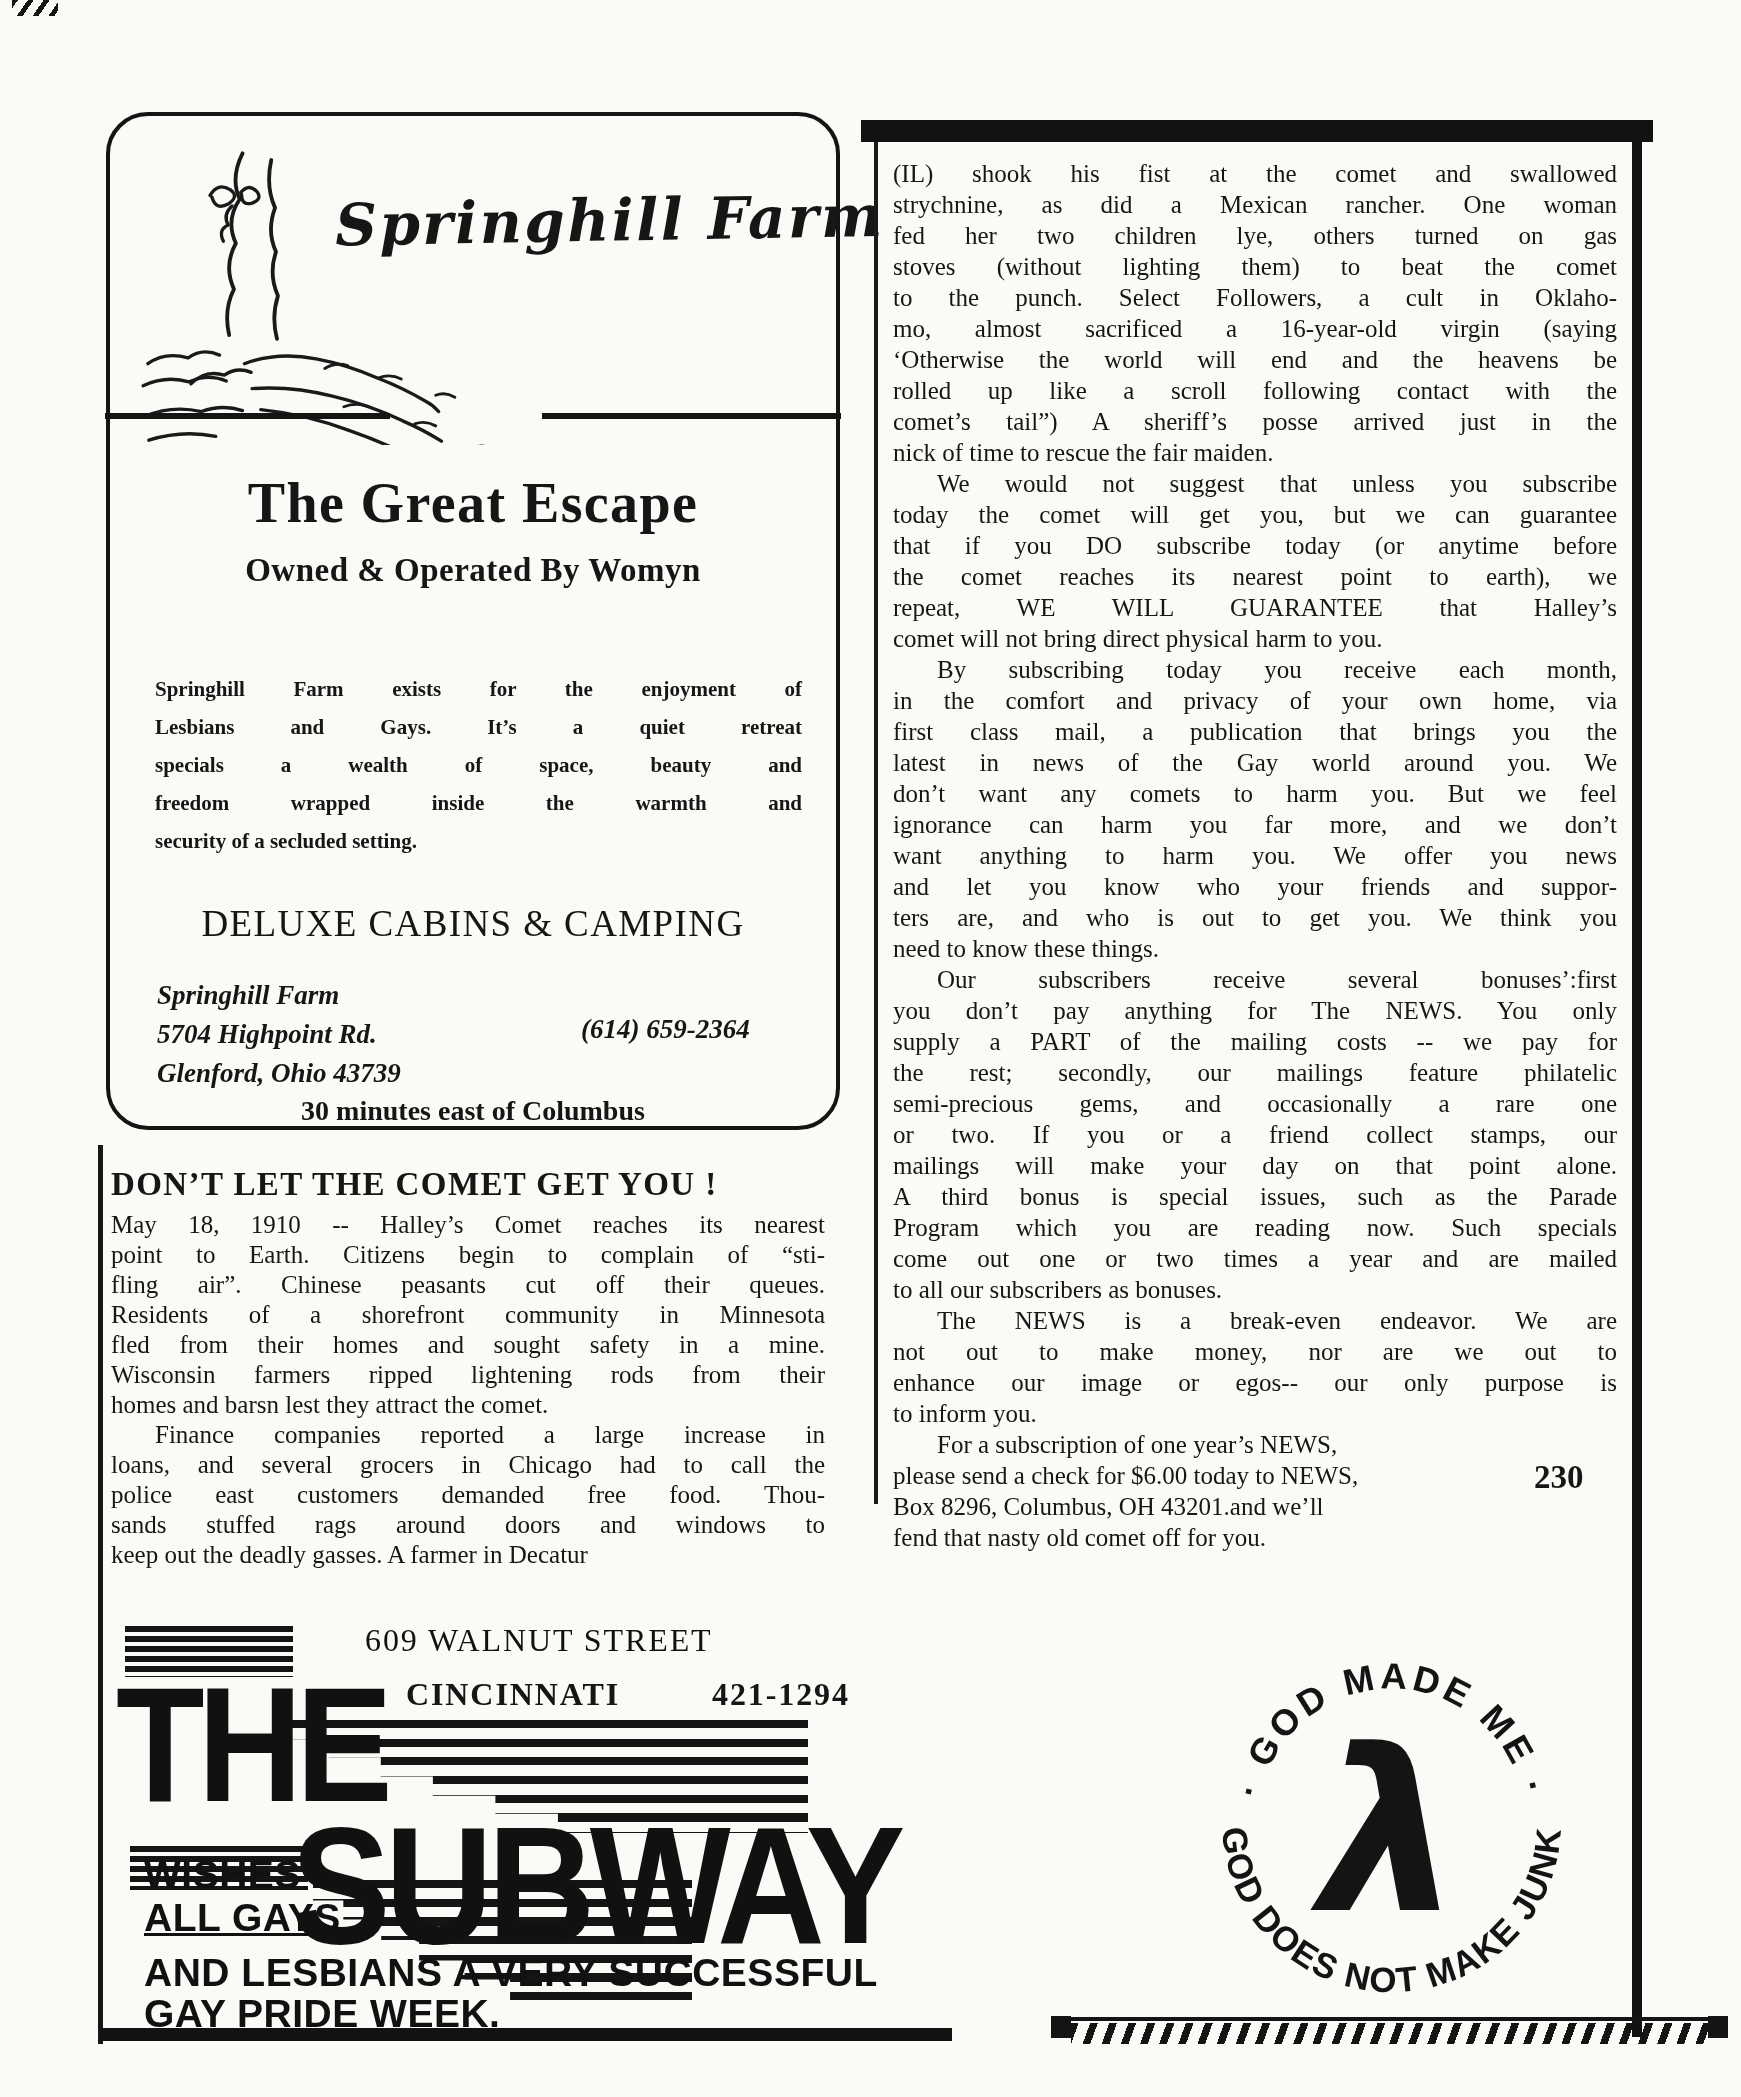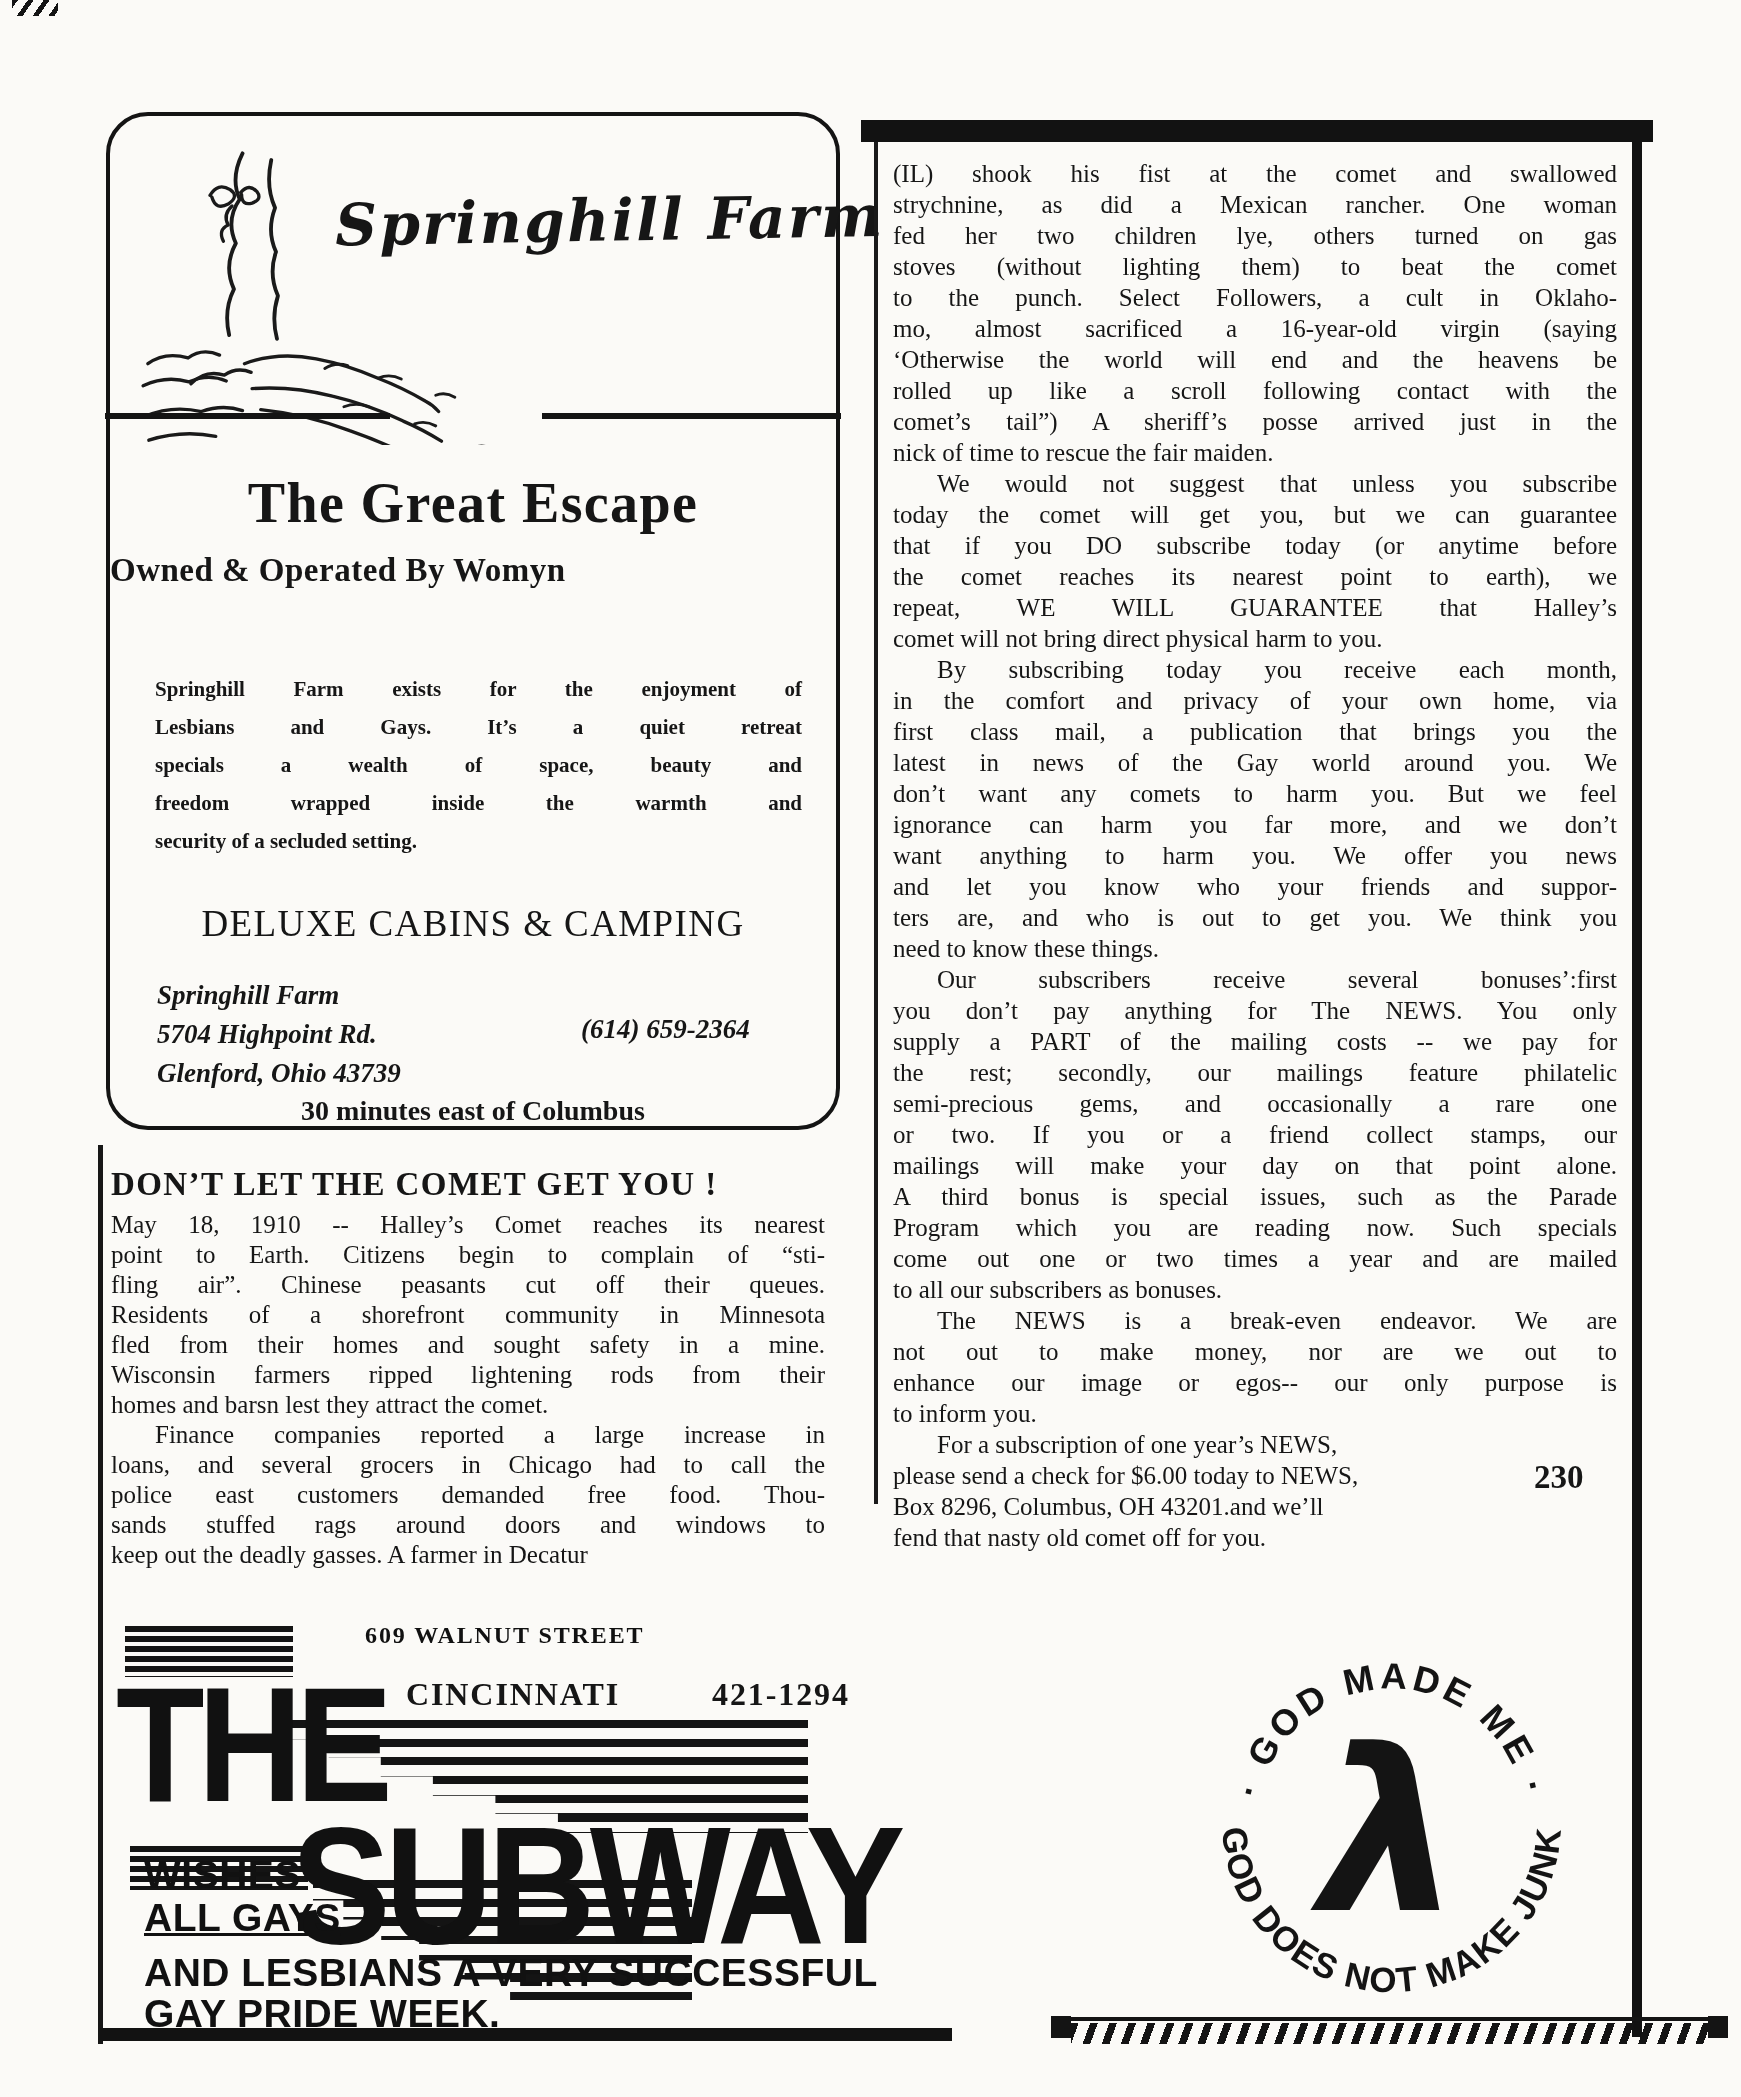--- a/index.html
+++ b/index.html
@@ -28,21 +28,21 @@
     font-size:58px; letter-spacing:2.4px; transform:rotate(-1deg); white-space:nowrap;
   }
   .ad-divider { height:5.7px; background:#141414; top:297px; }
   .dl { left:-4.8px; width:285px; }
   .dr { right:-4.8px; width:299px; }
   .ad-title {
     left:0; top:355px; width:100%; text-align:center;
     font-size:56px; font-weight:bold; letter-spacing:1.4px;
   }
   .ad-sub {
-    left:0; top:436px; width:100%; 
+    left:0; top:436px; width:100%; text-align:center;
     font-size:33px; font-weight:bold; letter-spacing:0.5px;
   }
   .ad-body {
     left:45px; top:554px; width:647px;
     font-size:21px; font-weight:bold; line-height:38px;
   }
   .ad-services {
     left:0; top:786px; width:100%; text-align:center;
     font-size:37px; letter-spacing:1.4px;
   }
@@ -72,21 +72,21 @@
 
   .left-rule  { left:98px;  top:1145px; width:5.3px; height:899px; background:#171717; }
   .rc-topbar  { left:861px; top:120px;  width:792px; height:22px; background:#121212; }
   .rc-leftline{ left:874px; top:142px;  width:4.3px;  height:1362px; background:#1a1a1a; }
   .rc-rightline{left:1632px; top:125px;  width:9.6px; height:1912px; background:#121212; }
 
   .page-num { left:1534px; top:1459px; font-size:33px; font-weight:bold; }
 
   
   .heavy { font-family:"Liberation Sans", sans-serif; font-weight:900; color:#111; }
-  .sub-street { left:365px; top:1622px; font-size:24px; font-weight:bold; letter-spacing:1.9px; white-space:nowrap; }
+  .sub-street { left:365px; top:1622px; font-size:32px; font-weight:normal; letter-spacing:1.9px; white-space:nowrap; }
   .sub-city   { left:406px; top:1676px; font-size:32px; font-weight:bold; letter-spacing:1.9px; white-space:nowrap; }
   .sub-phone  { left:712px; top:1676px; font-size:32px; font-weight:bold; letter-spacing:1.9px; white-space:nowrap; }
   .sub-the {
     left:116px; top:1664px; font-size:145px; letter-spacing:-6.7px;
     transform:scaleY(1.12); transform-origin:top left; line-height:1;
   }
   .sub-subway {
     left:291px; top:1803px; font-size:154px; letter-spacing:-5.7px;
     transform:scale(0.97,1.08); transform-origin:top left; line-height:1;
   }

